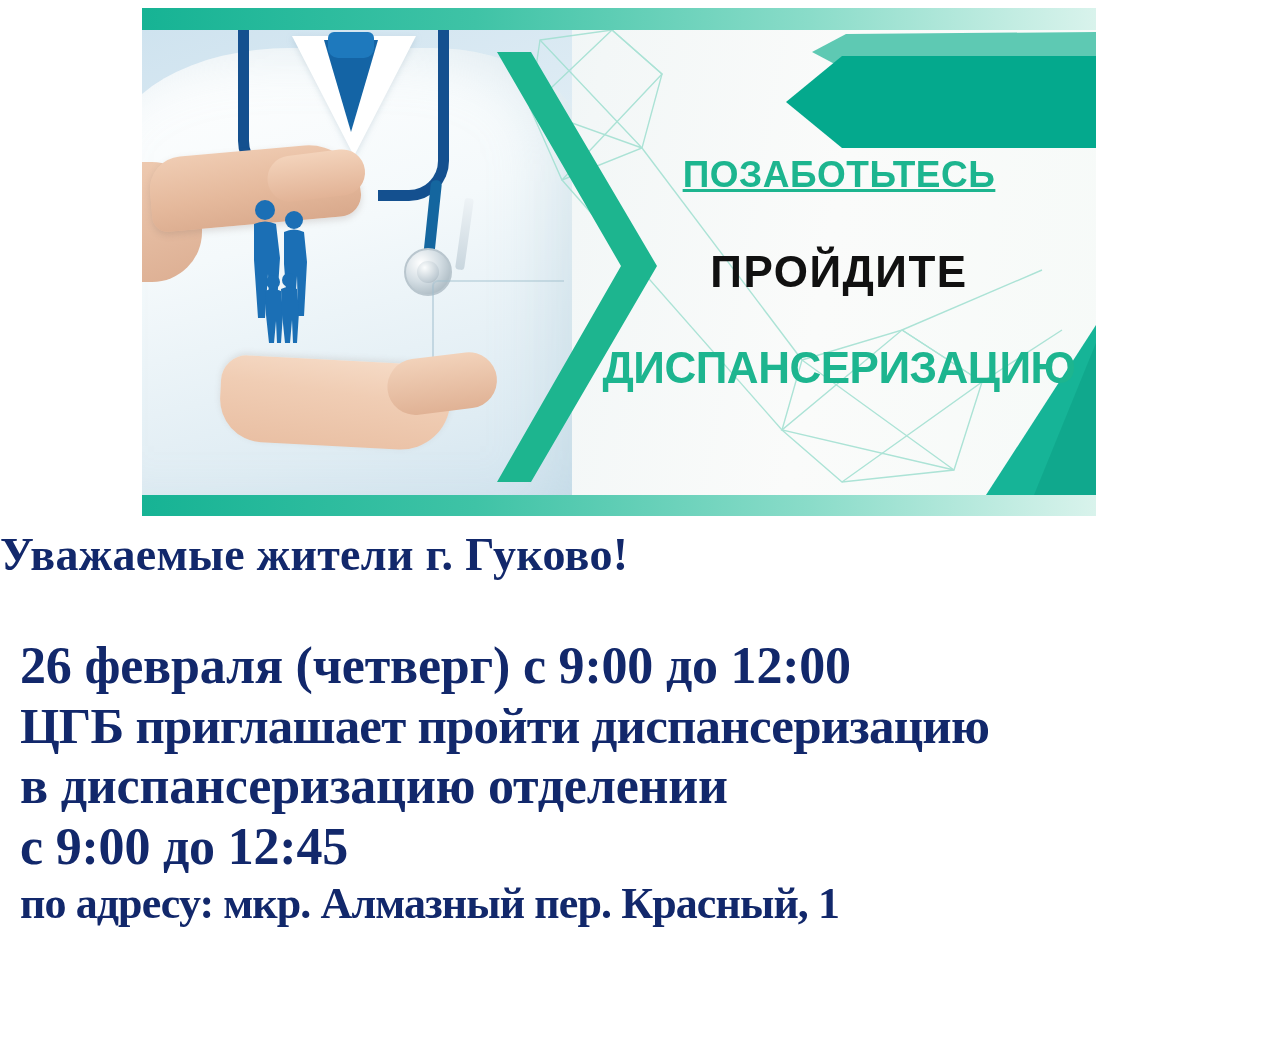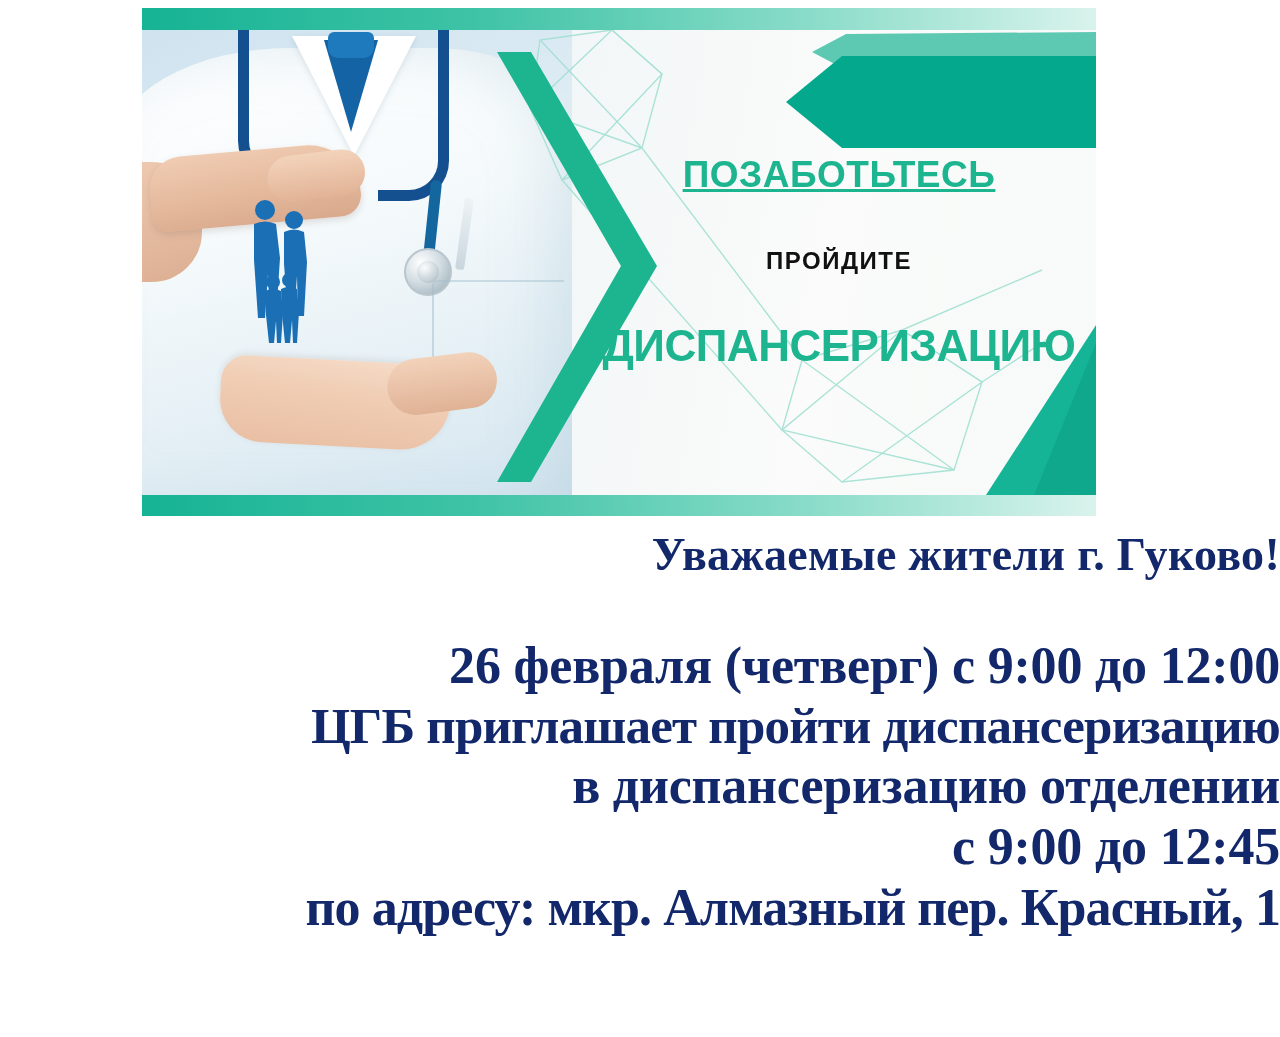--- a/index.html
+++ b/index.html
@@ -228,21 +228,21 @@
     font-weight: bold;
     font-size: 37px;
     letter-spacing: .5px;
     line-height: 1.08;
     text-decoration: underline;
   }
   .bt-l1 { margin-top: 125px; }
   .bt-l3 {
     color: #111111;
     font-weight: bold;
-    font-size: 24px;
+    font-size: 44px;
     letter-spacing: 1.5px;
     margin-top: 52px;
   }
   .bt-l4 {
     color: #1db58f;
     font-weight: bold;
     font-size: 44px;
     letter-spacing: -0.5px;
     margin-top: 46px;
   }
@@ -253,21 +253,21 @@
     letter-spacing: 1.2px;
     margin-top: 42px;
   }
 
   
   .announce {
     position: absolute;
     left: 0;
     top: 524px;
     width: 1280px;
-    text-align: right;
+    text-align: left;
     color: #12286b;
   }
   .headline {
     font-size: 46px;
     font-weight: bold;
     line-height: 1.08;
     letter-spacing: .3px;
     margin: 0;
     padding-top: 6px;
   }
@@ -277,21 +277,21 @@
   }
   .bline {
     font-size: 52px;
     font-weight: bold;
     line-height: 1.17;
     letter-spacing: -0.2px;
     white-space: nowrap;
     margin: 0;
   }
   .bline.wide { font-size: 51px; letter-spacing: -0.8px; }
-  .bline.addr { font-size: 52px; letter-spacing: -0.9px; font-family: Liberation Serif, serif; }
+  .bline.addr { font-size: 44px; letter-spacing: -0.9px; font-family: Liberation Serif, serif; }
 </style>
 </head>
 <body>
 
 <div class="banner-wrap">
 
   <div class="banner-strip-top"></div>
 
   <div class="banner-body">
 

